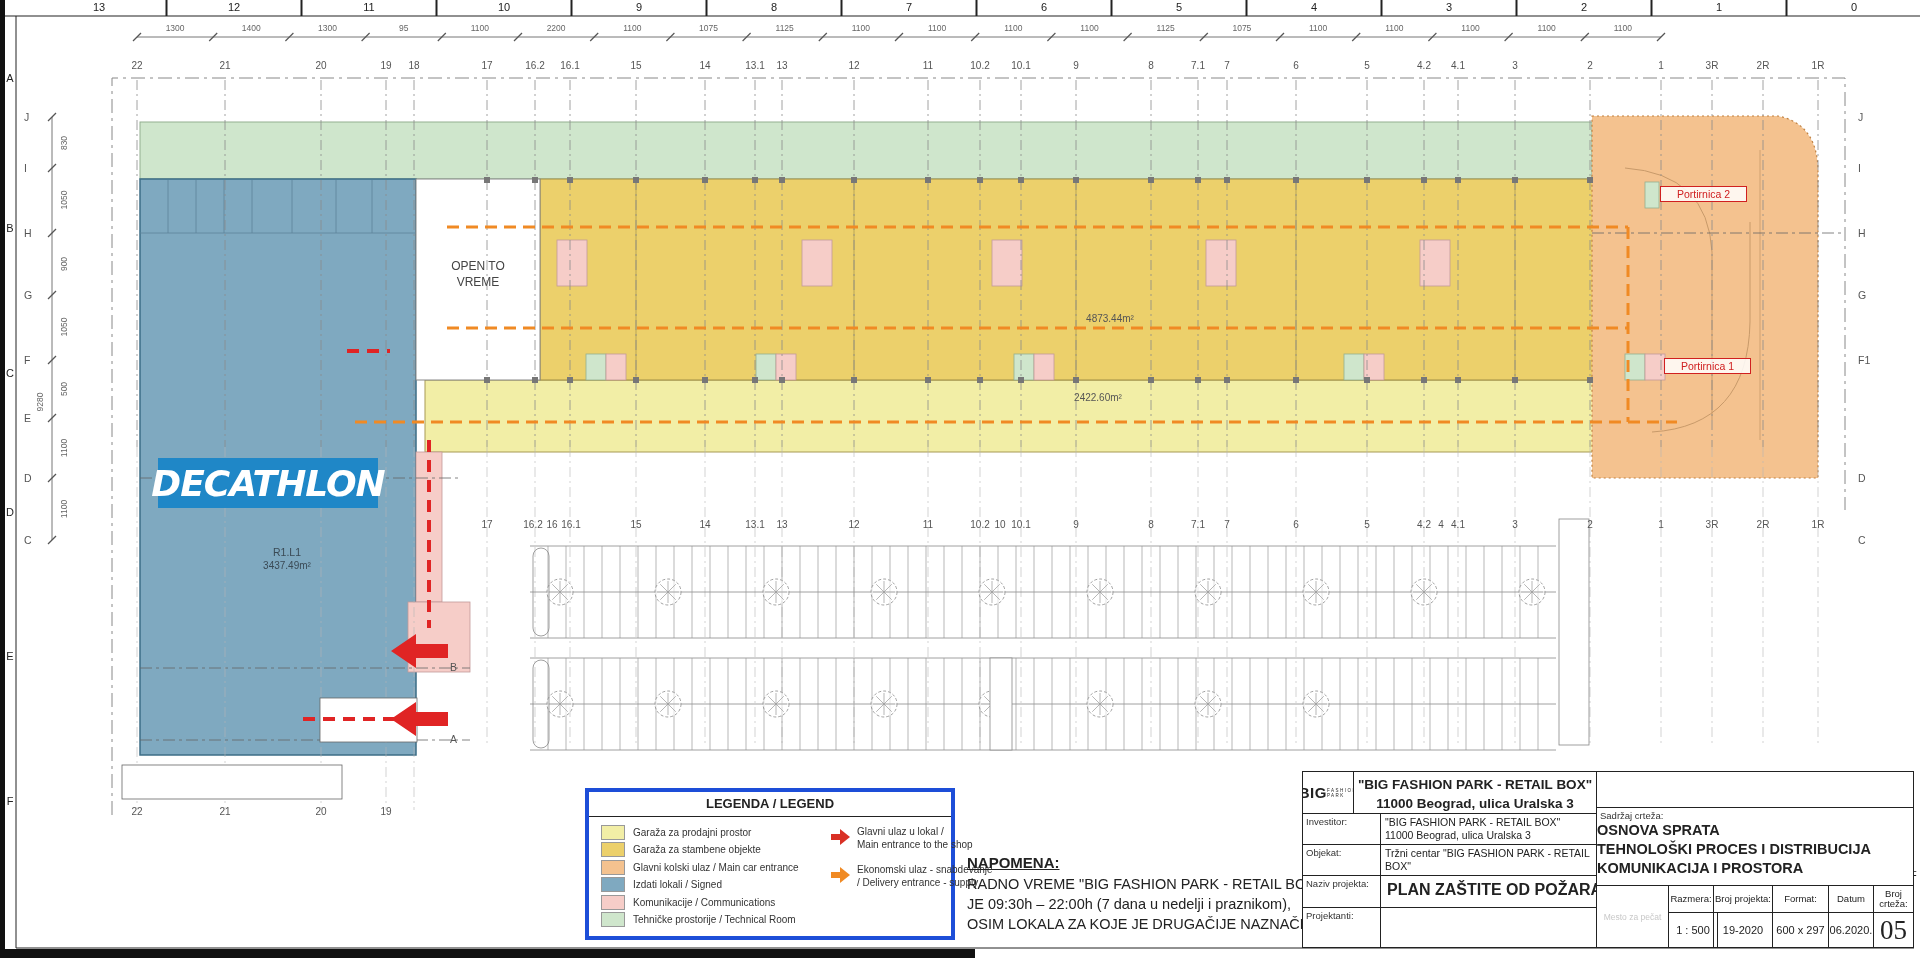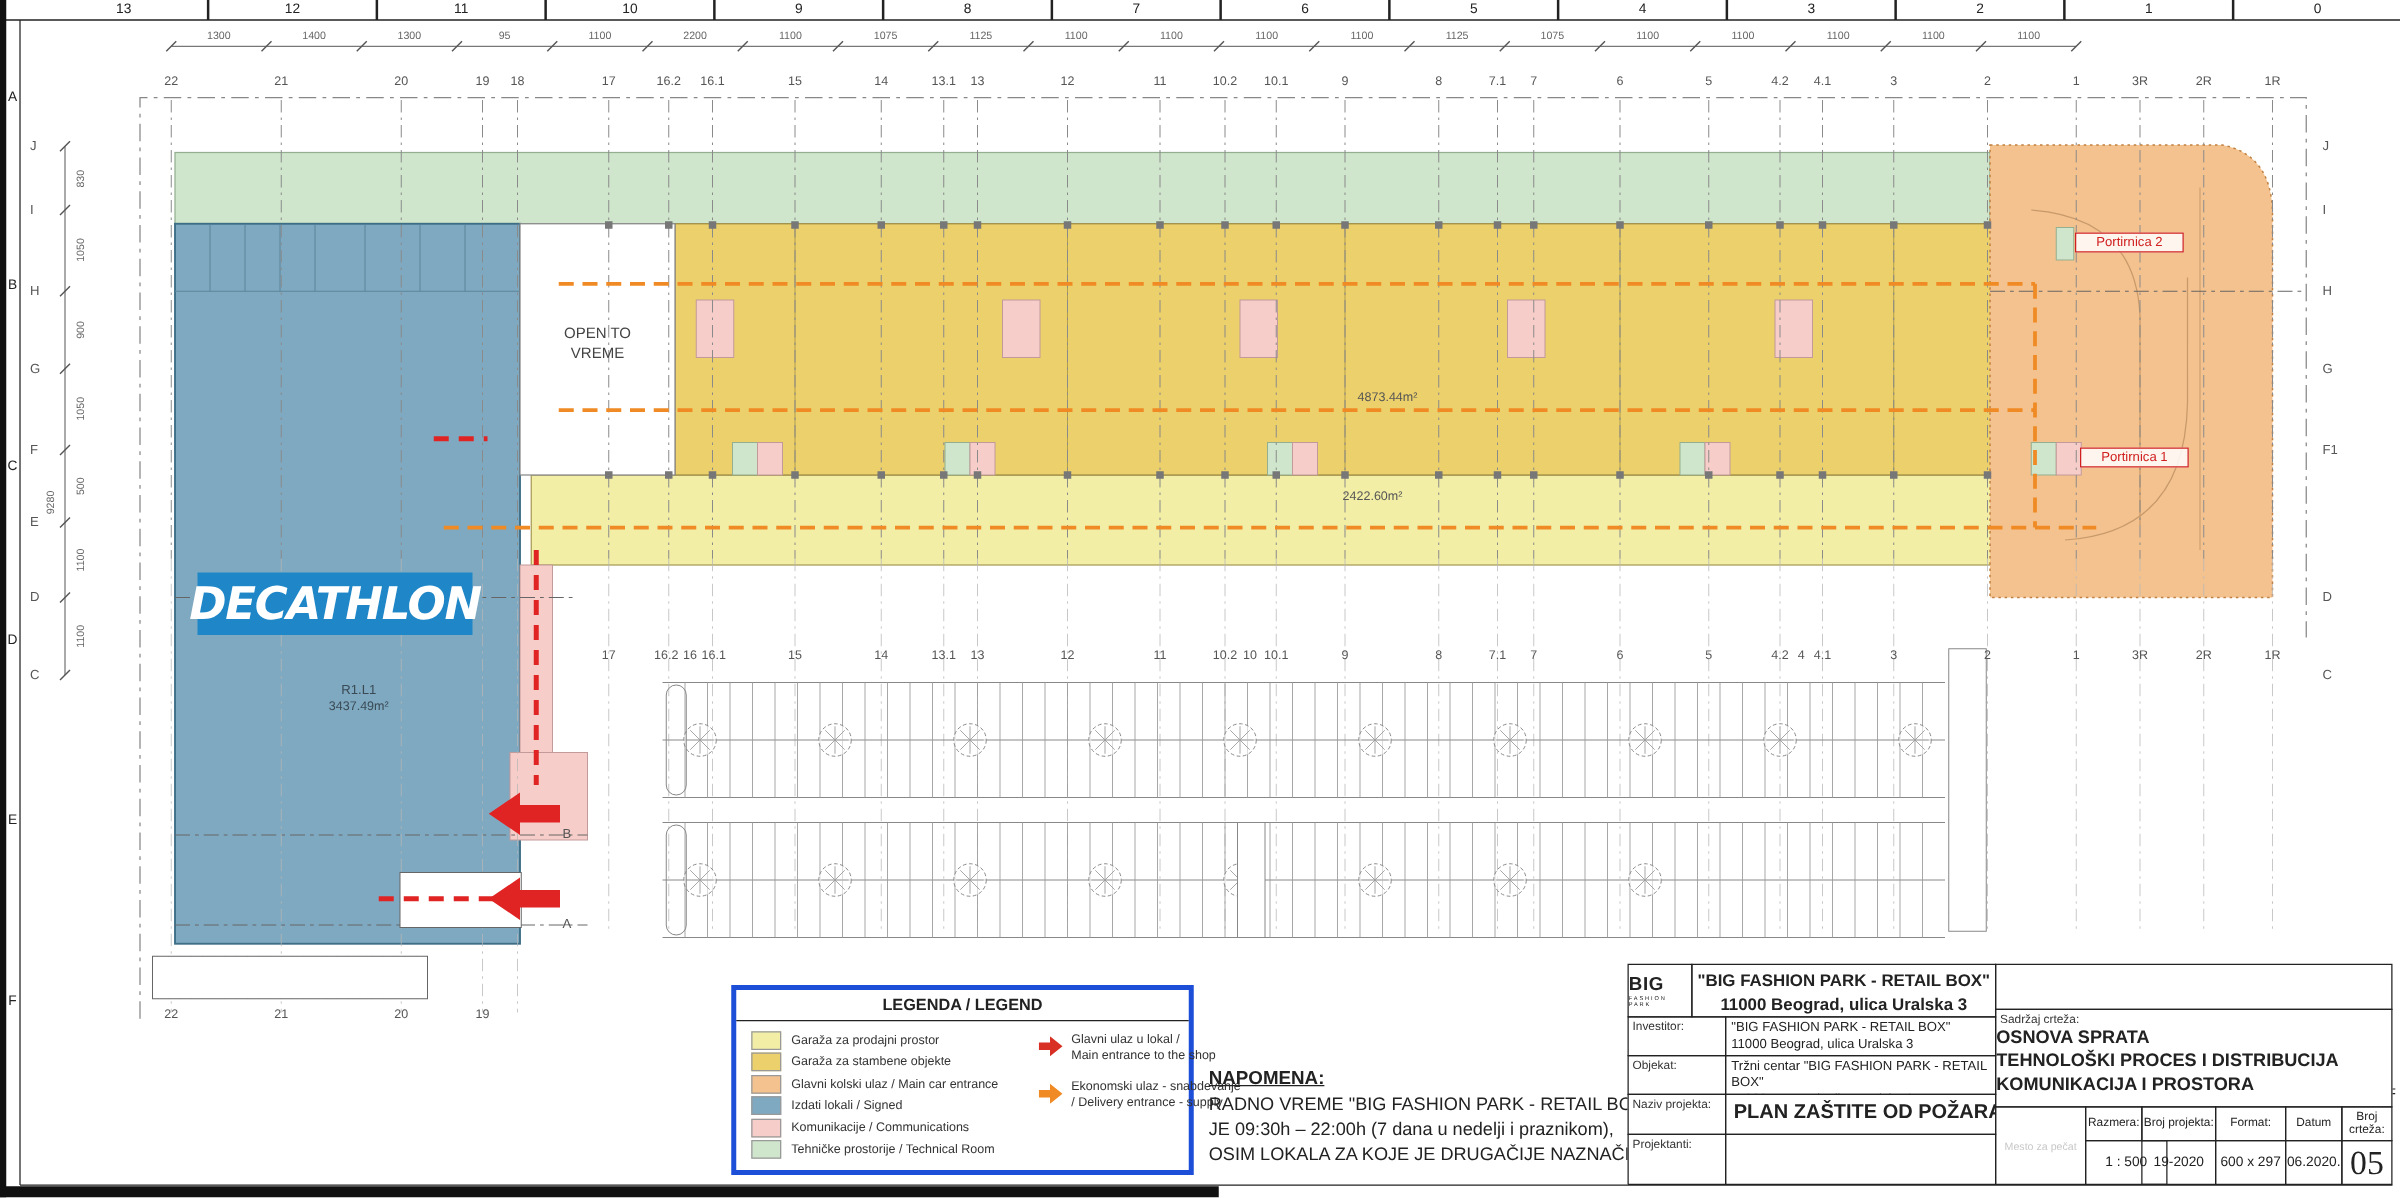--- a/index.html
+++ b/index.html
@@ -38,21 +38,21 @@
   #tb{position:absolute;left:1302px;top:771px;width:612px;height:177px;background:#fff}
   .tbc{position:absolute;border:1px solid #222;box-sizing:border-box;overflow:hidden}
   .tbl{font-size:9.5px;color:#333;padding:2px 0 0 3px}
   .tbv{font-size:10.5px;color:#222;line-height:13px;padding:2px 0 0 4px}
   .tbbig{font-weight:bold;font-size:16px;padding:5px 0 0 6px;white-space:nowrap}
   .tbhead{text-align:center;font-weight:bold;font-size:13.5px;line-height:19px;padding-top:3px;white-space:nowrap}
   .tbcontent{text-align:left;font-weight:bold;font-size:14.5px;line-height:19px}
   .tbth{font-size:9.5px;text-align:center;color:#222;display:flex;align-items:center;justify-content:center;line-height:10px}
   .tbtv{font-size:11px;text-align:center;display:flex;align-items:center;justify-content:center}
   .stamp{color:#c8c8c8;font-size:8.5px;display:flex;align-items:center;justify-content:center}
-  #biglogo{display:flex;flex-direction:column;justify-content:center;height:100%}
+  #biglogo{display:flex;align-items:center;justify-content:center;height:100%}
   #biglogo .b1{font-weight:900;font-size:15px;letter-spacing:.5px}
   #biglogo .b2{font-size:4.5px;letter-spacing:1.5px}
 </style>
 </head>
 <body>
 
 <div id="sheet">
 
 <svg id="plan-svg" width="1920" height="958" viewBox="0 0 1920 958">
 
@@ -884,21 +884,21 @@
   <div class="tbc" style="left:294px;top:36px;width:318px;height:79px">
     <div class="tbl">Sadržaj crteža:</div>
     <div class="tbcontent">
       <div>OSNOVA SPRATA</div>
       <div>TEHNOLOŠKI PROCES I DISTRIBUCIJA</div>
       <div>KOMUNIKACIJA I PROSTORA</div>
     </div>
   </div>
   <div class="tbc stamp" style="left:294px;top:114px;width:73px;height:63px">Mesto za pečat</div>
   <div class="tbc tbth" style="left:366px;top:114px;width:46px;height:28px">Razmera:</div>
-  <div class="tbc tbtv" style="left:366px;top:141px;width:66px;height:36px">1 : 500</div>
+  <div class="tbc tbtv" style="left:366px;top:141px;width:50px;height:36px">1 : 500</div>
   <div class="tbc tbth" style="left:411px;top:114px;width:60px;height:28px">Broj projekta:</div>
   <div class="tbc tbtv" style="left:411px;top:141px;width:60px;height:36px;font-weight:normal">19-2020</div>
   <div class="tbc tbth" style="left:470px;top:114px;width:57px;height:28px">Format:</div>
   <div class="tbc tbtv" style="left:470px;top:141px;width:57px;height:36px">600 x 297</div>
   <div class="tbc tbth" style="left:526px;top:114px;width:46px;height:28px">Datum</div>
   <div class="tbc tbtv" style="left:526px;top:141px;width:46px;height:36px">06.2020.</div>
   <div class="tbc tbth" style="left:571px;top:114px;width:41px;height:28px">Broj crteža:</div>
   <div class="tbc tbtv" style="left:571px;top:141px;width:41px;height:36px;font-weight:normal;font-size:27px;font-family:'Liberation Serif',serif">05</div>
 </div>
 

